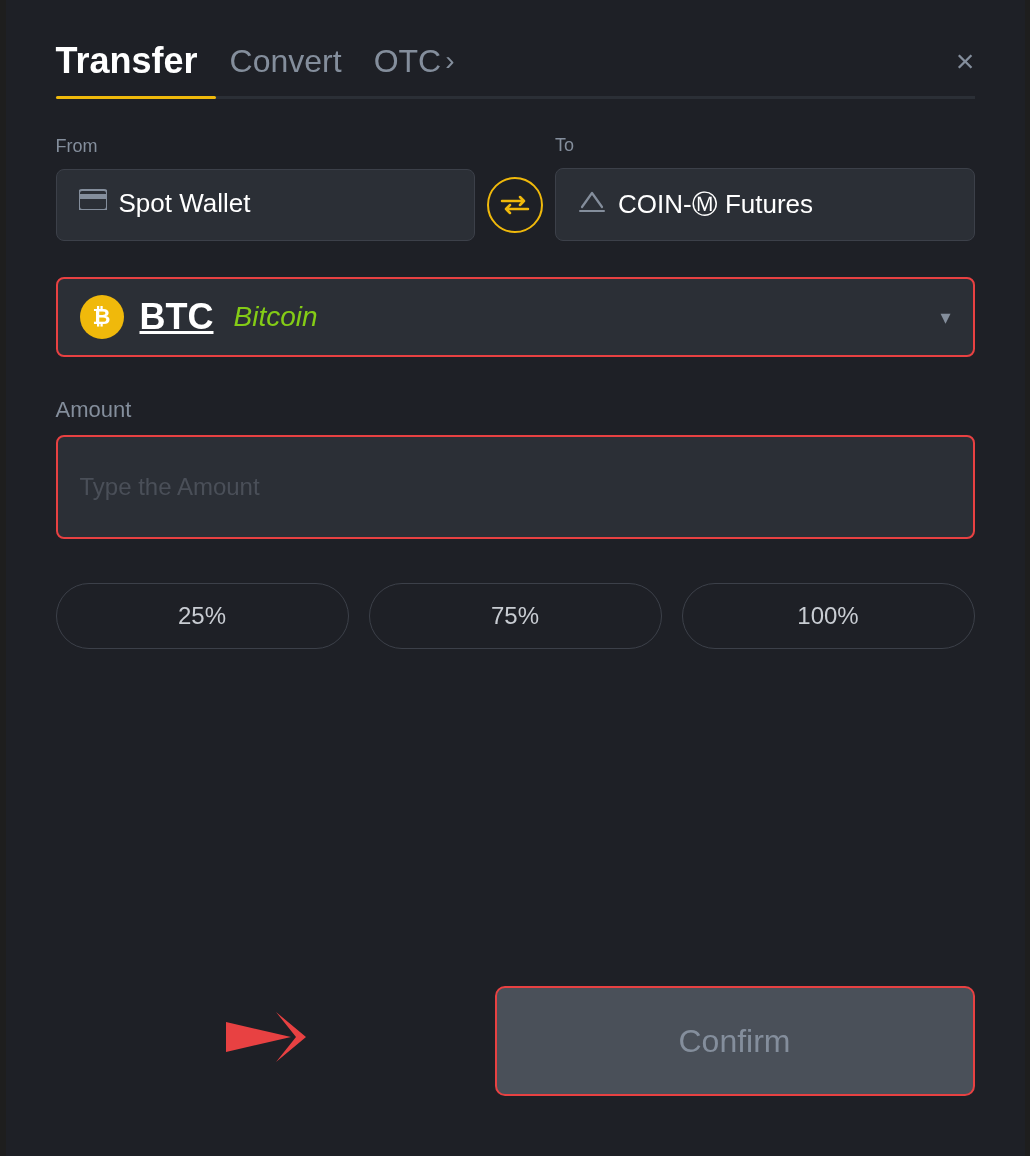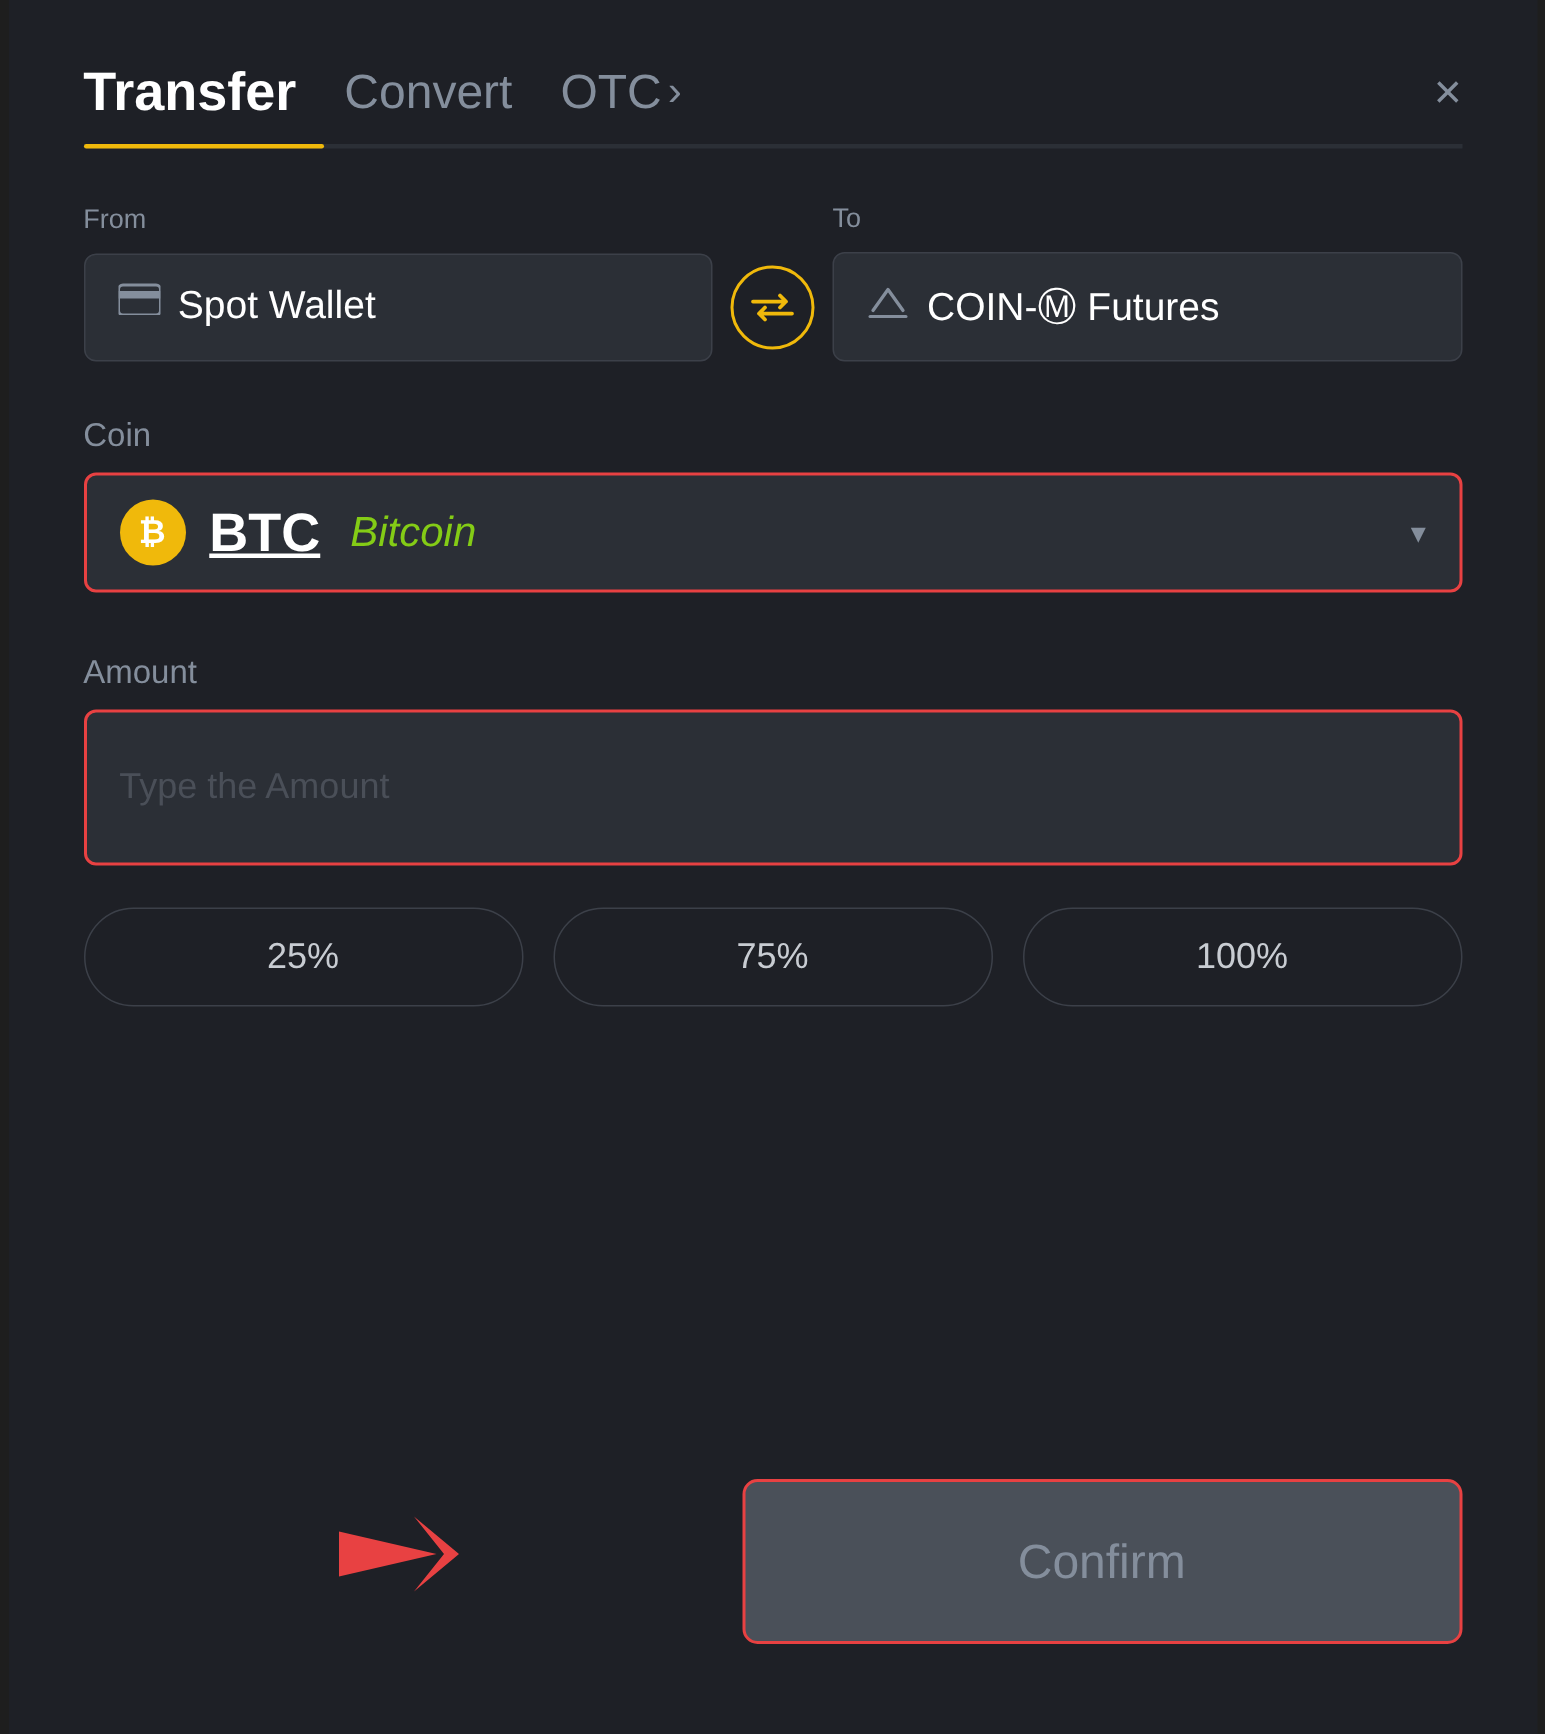--- a/index.html
+++ b/index.html
@@ -182,21 +182,21 @@
     }
     
     .amount-input-box {
       background: #2b2f36;
       border: 2.5px solid #e84142;
       border-radius: 8px;
       padding: 36px 22px;
       display: flex;
       align-items: center;
       min-height: 80px;
-      margin-bottom: 28px;
+      margin-bottom: 44px;
       gap: 12px;
     }
     .amount-placeholder {
       font-size: 24px;
       color: #4a4f58;
       flex: 1;
     }
     .available-text {
       font-size: 22px;
       color: #848e9c;
@@ -302,21 +302,20 @@
             <path d="M4 20L14 6l10 14" stroke="#848e9c" stroke-width="2.2" stroke-linecap="round" stroke-linejoin="round"></path>
             <path d="M2 24h24" stroke="#848e9c" stroke-width="2" stroke-linecap="round"></path>
           </svg>
         </span>
         <span class="wallet-text">COIN-Ⓜ Futures</span>
       </div>
     </div>
   </div>
 
   <div>
-    <div class="section-label">Coin</div>
     <div class="coin-select">
       <div class="btc-icon">
         <span>₿</span>
       </div>
       <span class="coin-name">BTC</span>
       <span class="coin-fullname">Bitcoin</span>
       <span class="coin-chevron">▾</span>
     </div>
   </div>
 

